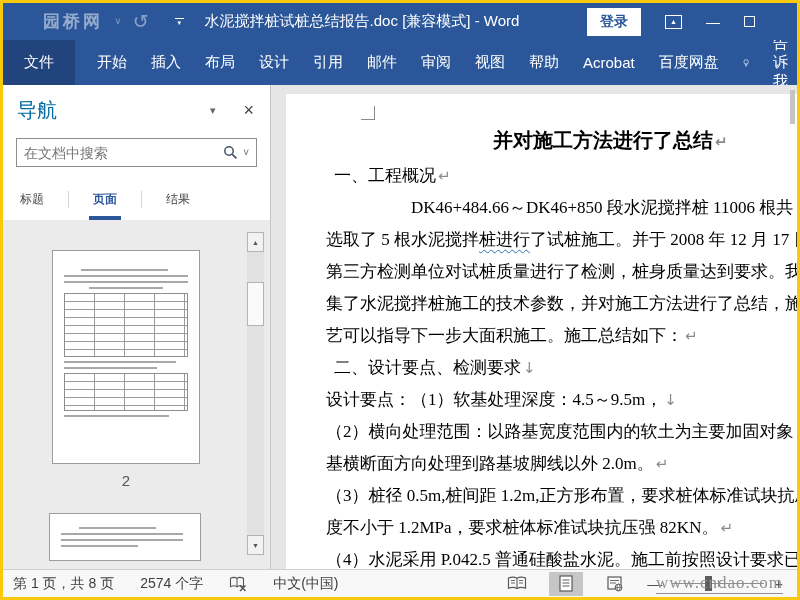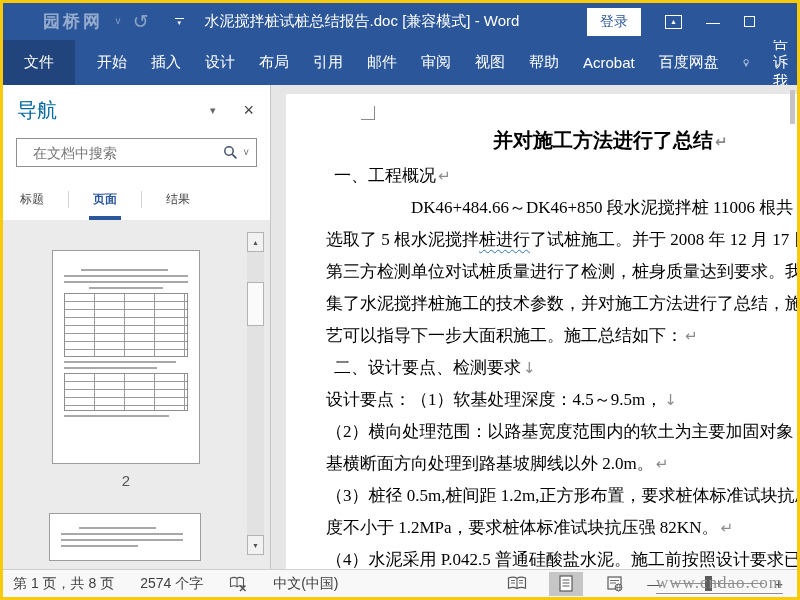--- a/index.html
+++ b/index.html
@@ -10,21 +10,21 @@
   .titlebar { position:relative; height:37px; background:#2B579A; color:#fff; }
   .qat { position:absolute; left:40px; top:0; height:100%; display:flex; align-items:center; gap:12px; }
   .logo-wm { font-family:"Liberation Serif", serif; font-weight:bold; font-size:17px; letter-spacing:3px; color:rgba(255,255,255,.5); }
   .logo-caret { font-size:10px; color:rgba(255,255,255,.45); }
   .undo-ic { font-size:19px; color:rgba(255,255,255,.45); }
   .qatmore { display:flex; flex-direction:column; align-items:center; margin-left:14px; cursor:default; }
   .qatmore i { display:block; width:9px; height:0; border-top:1px solid #fff; margin-bottom:1px; }
   .qatmore b { font-size:7px; font-weight:normal; line-height:5px; }
   .win-title { position:absolute; left:0; right:76px; top:0; height:100%; display:flex; align-items:center; justify-content:center; font-size:15px; white-space:nowrap; }
   .tb-right { position:absolute; right:42px; top:0; height:100%; display:flex; align-items:center; gap:24px; }
-  .login { background:#fff; color:#2B579A; border:none; font-size:14px; padding:5px 13px; font-family:inherit; cursor:pointer; }
+  .login { background:#fff; color:#2B579A; border:none; font-size:14px; padding:5px 13px; font-family:inherit; cursor:pointer;font-weight:bold; }
   .rdo { width:17px; height:14px; border:1px solid #fff; display:flex; align-items:center; justify-content:center; }
   .rdo span { font-size:7px; line-height:7px; }
   .minbtn { font-size:14px; }
   .maxbtn .max-box { display:inline-block; width:11px; height:11px; border:1px solid #fff; }
 
   
   .tabrow { height:45px; background:#2B579A; display:flex; align-items:center; color:#fff; font-size:15px; }
   .rtab { padding:0 12px; height:100%; display:flex; align-items:center; cursor:pointer; white-space:nowrap; }
   .rtab.file { background:rgba(6,22,48,.28); padding:0 21px; margin-right:10px; }
   .tellme { display:flex; align-items:center; gap:24px; margin-left:12px; cursor:pointer; }
@@ -32,21 +32,21 @@
 
   
   .main { display:flex; height:484px; }
 
   
   .nav { width:268px; background:#fff; border-right:1px solid #C6C6C6; display:flex; flex-direction:column; }
   .nav-header { height:50px; display:flex; align-items:center; padding:0 16px 0 14px; }
   .nav-title { font-size:20px; color:#0369a1; }
   .nav-dd { margin-left:auto; color:#666; font-size:11px; padding:0 6px; cursor:pointer; }
   .nav-close { margin-left:22px; color:#444; font-size:18px; cursor:pointer; }
-  .searchwrap { margin:3px 13px 11px; height:29px; border:1px solid #8f8f8f; display:flex; align-items:center; background:#fff;padding-left:9px; }
+  .searchwrap { margin:3px 13px 11px; height:29px; border:1px solid #8f8f8f; display:flex; align-items:center; background:#fff; }
   .searchwrap input { border:none; outline:none; flex:1; font-size:14px; padding:0 7px; color:#333; font-family:inherit; min-width:0; }
   .searchwrap input::placeholder { color:#767676; }
   .search-ic { margin-right:5px; display:flex; }
   .search-dd { margin-right:7px; color:#666; font-size:10px; cursor:pointer; }
   .nav-tabs { display:flex; align-items:center; height:42px; padding:0 14px; font-size:12px; color:#444; }
   .ntab { position:relative; height:100%; display:flex; align-items:center; padding:0 3px; cursor:pointer; }
   .ntab.active { color:#2B579A; font-weight:bold; }
   .ntab.active::after { content:""; position:absolute; left:-1px; right:-1px; bottom:0; height:4px; background:#2B579A; }
   .ntab-sep { width:1px; height:17px; background:#D4D4D4; margin:0 21px; }
 
@@ -123,22 +123,22 @@
         </span>
       <span class="minbtn">—</span>
       <span class="maxbtn"><span class="max-box"></span></span>
     </div>
   </div>
 
   <div class="tabrow">
     <span class="rtab file">文件</span>
     <span class="rtab">开始</span>
     <span class="rtab">插入</span>
+    <span class="rtab">布局</span>
     <span class="rtab">设计</span>
-    <span class="rtab">布局</span>
     <span class="rtab">引用</span>
     <span class="rtab">邮件</span>
     <span class="rtab">审阅</span>
     <span class="rtab">视图</span>
     <span class="rtab">帮助</span>
     <span class="rtab">Acrobat</span>
     <span class="rtab">百度网盘</span>
     <span class="tellme">
       <svg width="13" height="18" viewBox="0 0 13 18">
         <circle cx="6.5" cy="6.5" r="4.6" fill="none" stroke="#fff" stroke-width="1.3"></circle>

